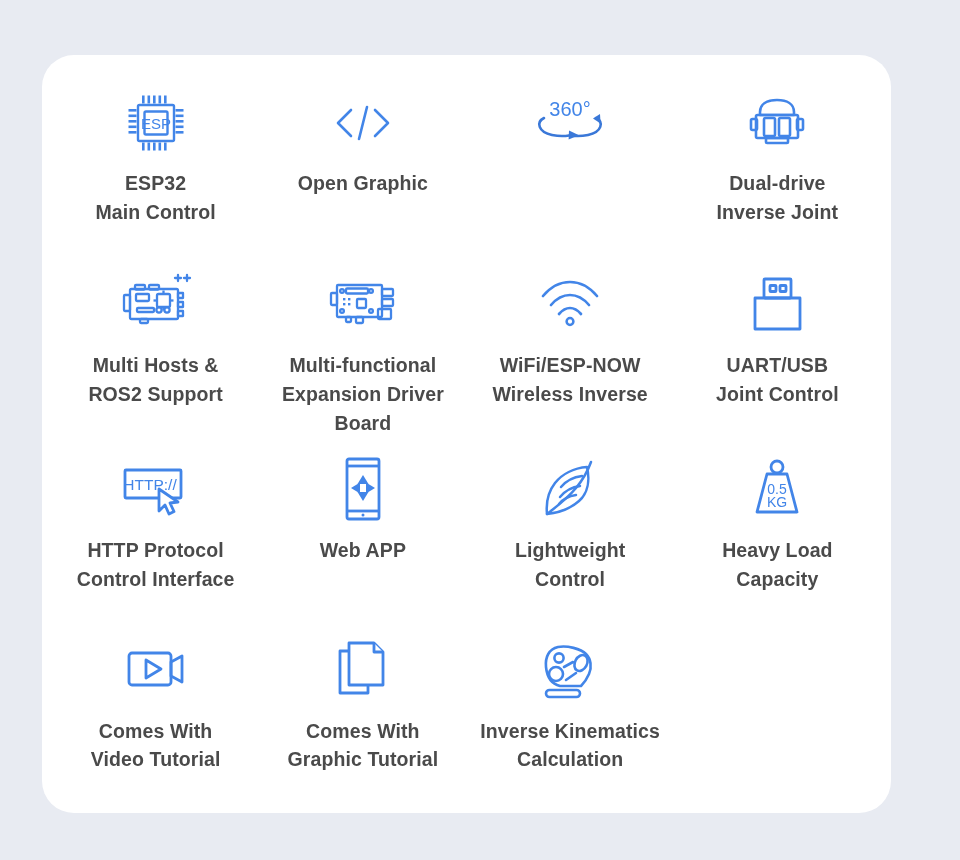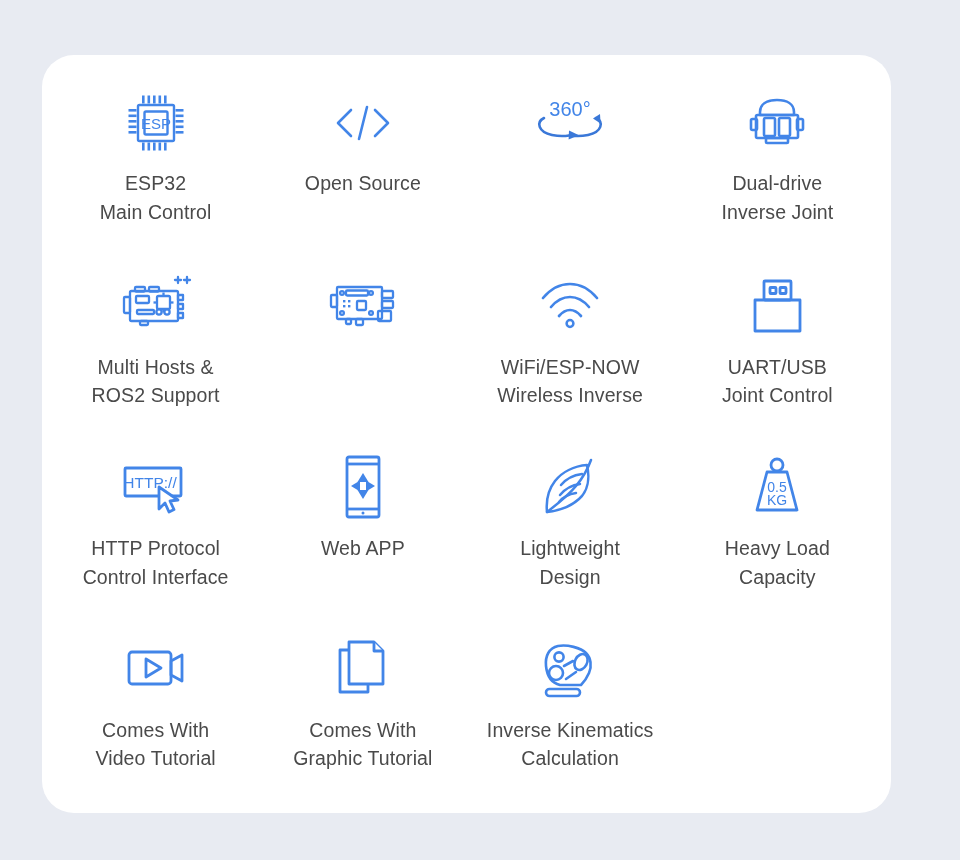--- a/index.html
+++ b/index.html
@@ -40,21 +40,21 @@
     align-items: center;
     justify-content: center;
     margin-bottom: 10px;
   }
   .icon-wrap svg { display: block; }
   .label {
     text-align: center;
     color: #4a4a4a;
     font-size: 19.5px;
     line-height: 1.48;
-    font-weight: 400;
+    font-weight: 700;
     letter-spacing: 0.1px;
     white-space: pre-line;
     padding: 0 2px;
   }
   
   .r1 .icon-wrap { height: 72px; }
 </style>
 </head>
 <body>
 
@@ -100,21 +100,21 @@
     <div class="cell r1">
       <div class="icon-wrap">
         <svg width="72" height="72" viewBox="0 0 72 72">
           <g fill="none" stroke="#4285e8" stroke-width="2.6" stroke-linecap="round" stroke-linejoin="round">
             <polyline points="24,23 11,36 24,49"></polyline>
             <polyline points="48,23 61,36 48,49"></polyline>
             <line x1="40" y1="20" x2="32" y2="52"></line>
           </g>
         </svg>
       </div>
-      <div class="label">Open Source</div>
+      <div class="label">Open Graphic</div>
     </div>
 
     <div class="cell r1">
       <div class="icon-wrap">
         <svg width="96" height="66" viewBox="0 0 96 66">
           <text x="48" y="26" text-anchor="middle" fill="#4285e8" font-family="Liberation Sans, sans-serif" font-size="20">360°</text>
           <g fill="none" stroke="#3a78d8" stroke-width="2.6" stroke-linecap="round">
             <path d="M22,28 C14,32 16,42 30,45 C38,46.6 44,46 47,45.4"></path>
             <path d="M74,28 C82,32 80,42 66,45 C58,46.6 52,46 49,45.4"></path>
           </g>
@@ -195,20 +195,22 @@
             <circle cx="45" cy="38" r="1.9"></circle>
           </g>
           <g fill="#4285e8">
             <rect x="17" y="25" width="2.4" height="2.4"></rect>
               <rect x="22" y="25" width="2.4" height="2.4"></rect>
             <rect x="17" y="30" width="2.4" height="2.4"></rect>
               <rect x="22" y="30" width="2.4" height="2.4"></rect>
           </g>
         </svg>
       </div>
+      <div class="label">Multi-functional
+Expansion Driver Board</div>
     </div>
 
     <div class="cell r2">
       <div class="icon-wrap">
         <svg width="72" height="62" viewBox="0 0 72 62">
           <g fill="none" stroke="#4285e8" stroke-width="2.7" stroke-linecap="round">
             <path d="M9,23 C17,13.5 26.5,9 36,9 C45.5,9 55,13.5 63,23"></path>
             <path d="M17,32 C22.5,25.5 29,22 36,22 C43,22 49.5,25.5 55,32"></path>
             <path d="M25,41 C28.5,37 32,35 36,35 C40,35 43.5,37 47,41"></path>
             <circle cx="36" cy="48.5" r="3.4" stroke-width="2.5"></circle>
@@ -272,21 +274,21 @@
           <g fill="none" stroke="#4285e8" stroke-width="2.5" stroke-linecap="round" stroke-linejoin="round">
             <path d="M57,8 C57,8 52,22 42,34 C32,46 18,56 13,60"></path>
             <path d="M53,13 C40,14 28,20 21,29 C14,38 12,50 13,60 C23,59 36,55 45,47 C54,39 56,26 53,13 Z"></path>
             <path d="M48,22 C40,23 32,27 27,33"></path>
             <path d="M46,32 C38,33 31,37 26,43"></path>
             <path d="M42,41 C35,42 29,45 25,50"></path>
           </g>
         </svg>
       </div>
       <div class="label">Lightweight
-Design</div>
+Control</div>
     </div>
 
     <div class="cell r3">
       <div class="icon-wrap">
         <svg width="70" height="70" viewBox="0 0 70 70">
           <g fill="none" stroke="#4285e8" stroke-width="2.8" stroke-linejoin="round">
             <circle cx="35" cy="13" r="6"></circle>
             <path d="M25,20 L45,20 L55,58 L15,58 Z"></path>
           </g>
           <text x="35" y="40" text-anchor="middle" fill="#4285e8" font-family="Liberation Sans, sans-serif" font-size="14">0.5</text>

